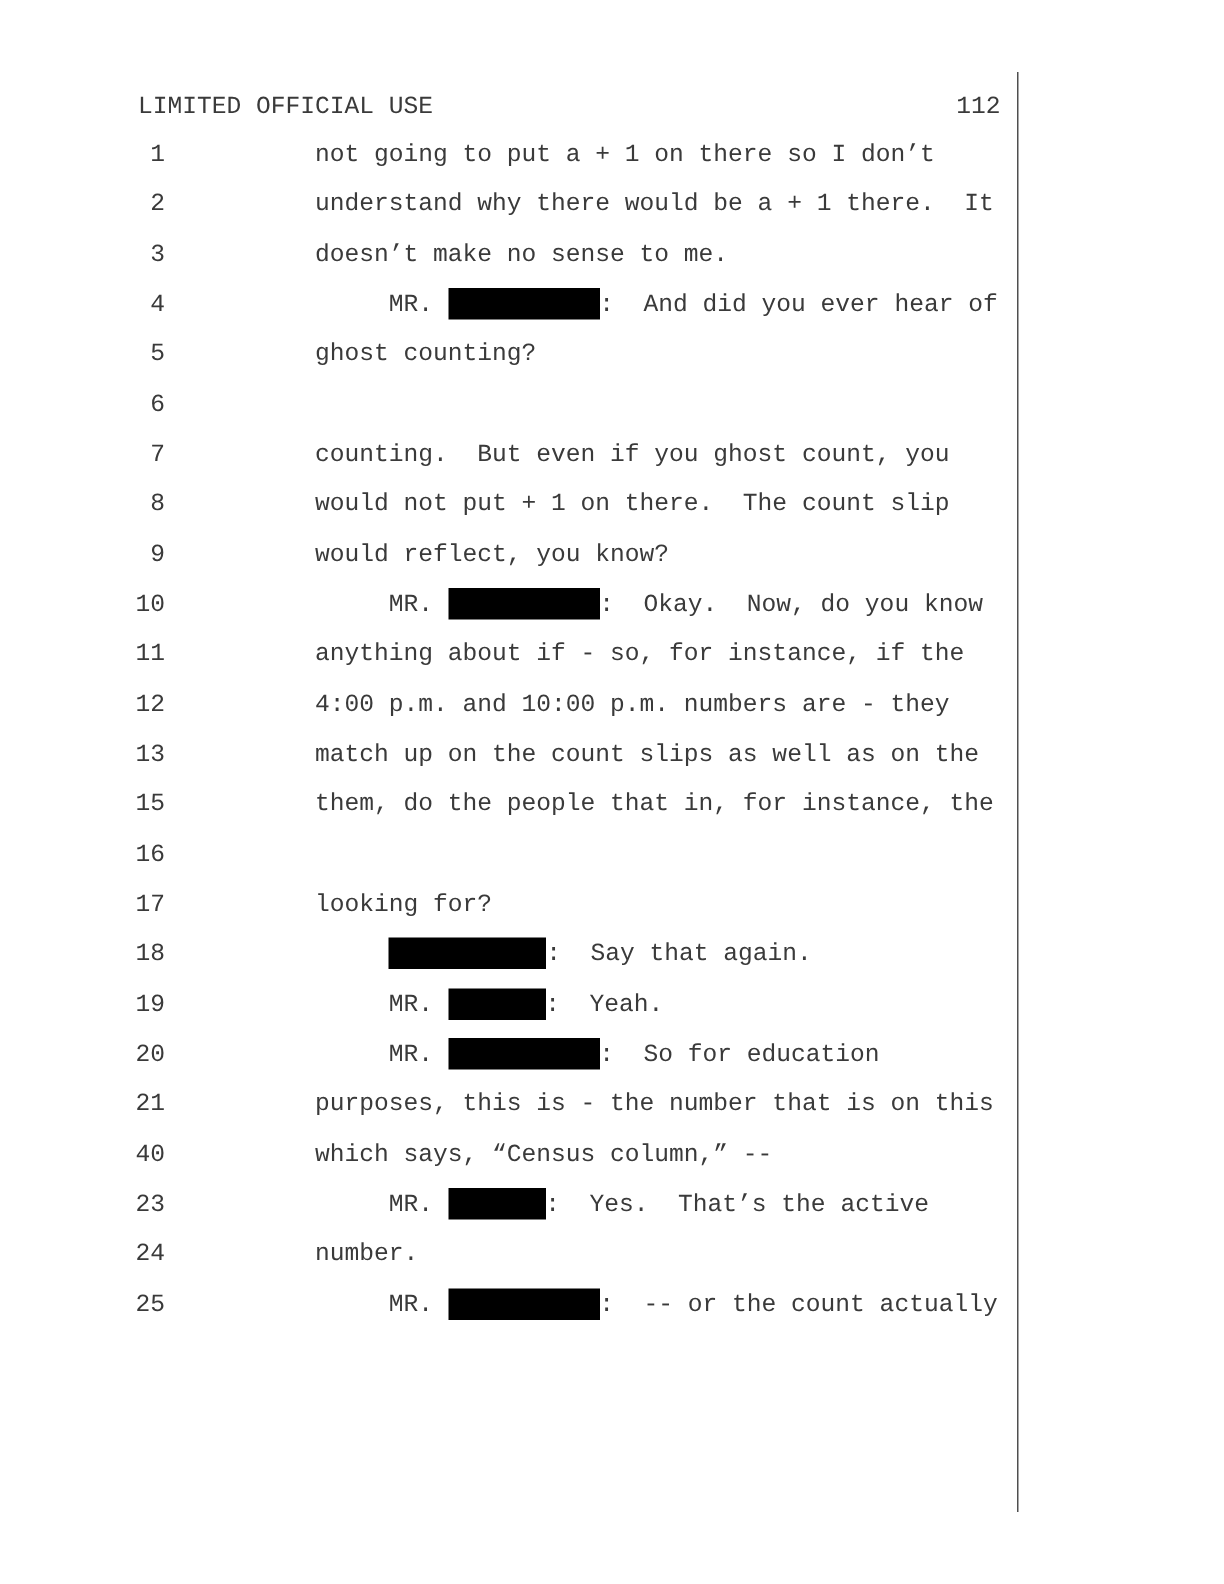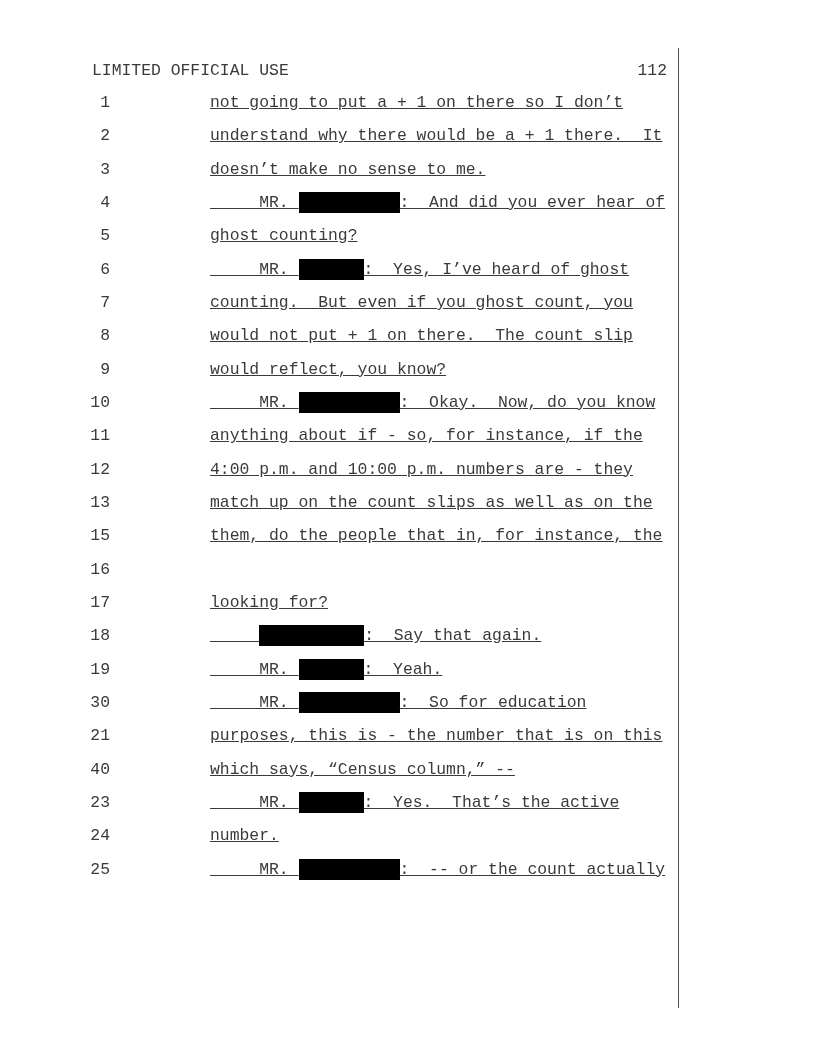--- a/index.html
+++ b/index.html
@@ -41,21 +41,20 @@
     white-space: pre;
   }
   .num {
     flex: none;
     width: 25px;
     text-align: right;
   }
   .txt {
     flex: none;
     margin-left: 100px;
-    text-decoration: underline;
   }
   .redact {
     display: inline-block;
     height: 21px;
     background: #000000;
     vertical-align: -6px;
   }
   .vrule {
     position: absolute;
     left: 678px;
@@ -72,34 +71,34 @@
   <div class="header">
     <span>LIMITED OFFICIAL USE</span>
     <span>112</span>
   </div>
   <div class="lines" id="lines">
       <div class="line"><span class="num">1</span><span class="txt">not going to put a + 1 on there so I don’t</span></div>
       <div class="line"><span class="num">2</span><span class="txt">understand why there would be a + 1 there.  It</span></div>
       <div class="line"><span class="num">3</span><span class="txt">doesn’t make no sense to me.</span></div>
       <div class="line"><span class="num">4</span><span class="txt">     MR. <span class="redact" style="width: 101px; background: rgb(0, 0, 0);"></span>:  And did you ever hear of</span></div>
       <div class="line"><span class="num">5</span><span class="txt">ghost counting?</span></div>
-      <div class="line"><span class="num">6</span><span class="txt">     MR. <span class="redact" style="width: 65px; background: rgb(0, 0, 0);"></span>:  Yes, I’ve heard of ghost</span></div>
+      <div class="line"><span class="num">6</span></div>
       <div class="line"><span class="num">7</span><span class="txt">counting.  But even if you ghost count, you</span></div>
       <div class="line"><span class="num">8</span><span class="txt">would not put + 1 on there.  The count slip</span></div>
       <div class="line"><span class="num">9</span><span class="txt">would reflect, you know?</span></div>
       <div class="line"><span class="num">10</span><span class="txt">     MR. <span class="redact" style="width: 101px; background: rgb(0, 0, 0);"></span>:  Okay.  Now, do you know</span></div>
       <div class="line"><span class="num">11</span><span class="txt">anything about if - so, for instance, if the</span></div>
       <div class="line"><span class="num">12</span><span class="txt">4:00 p.m. and 10:00 p.m. numbers are - they</span></div>
       <div class="line"><span class="num">13</span><span class="txt">match up on the count slips as well as on the</span></div>
       <div class="line"><span class="num">15</span><span class="txt">them, do the people that in, for instance, the</span></div>
       <div class="line"><span class="num">16</span></div>
       <div class="line"><span class="num">17</span><span class="txt">looking for?</span></div>
       <div class="line"><span class="num">18</span><span class="txt">     <span class="redact" style="width: 105px; background: rgb(0, 0, 0);"></span>:  Say that again.</span></div>
       <div class="line"><span class="num">19</span><span class="txt">     MR. <span class="redact" style="width: 65px; background: rgb(0, 0, 0);"></span>:  Yeah.</span></div>
-      <div class="line"><span class="num">30</span><span class="txt">     MR. <span class="redact" style="width: 101px; background: rgb(0, 0, 0);"></span>:  So for education</span></div>
+      <div class="line"><span class="num">20</span><span class="txt">     MR. <span class="redact" style="width: 101px; background: rgb(0, 0, 0);"></span>:  So for education</span></div>
       <div class="line"><span class="num">21</span><span class="txt">purposes, this is - the number that is on this</span></div>
       <div class="line"><span class="num">40</span><span class="txt">which says, “Census column,” --</span></div>
       <div class="line"><span class="num">23</span><span class="txt">     MR. <span class="redact" style="width: 65px; background: rgb(0, 0, 0);"></span>:  Yes.  That’s the active</span></div>
       <div class="line"><span class="num">24</span><span class="txt">number.</span></div>
       <div class="line"><span class="num">25</span><span class="txt">     MR. <span class="redact" style="width: 101px; background: rgb(0, 0, 0);"></span>:  -- or the count actually</span></div>
     </div>
   <div class="vrule"></div>
 </div>
 
 </body></html>

